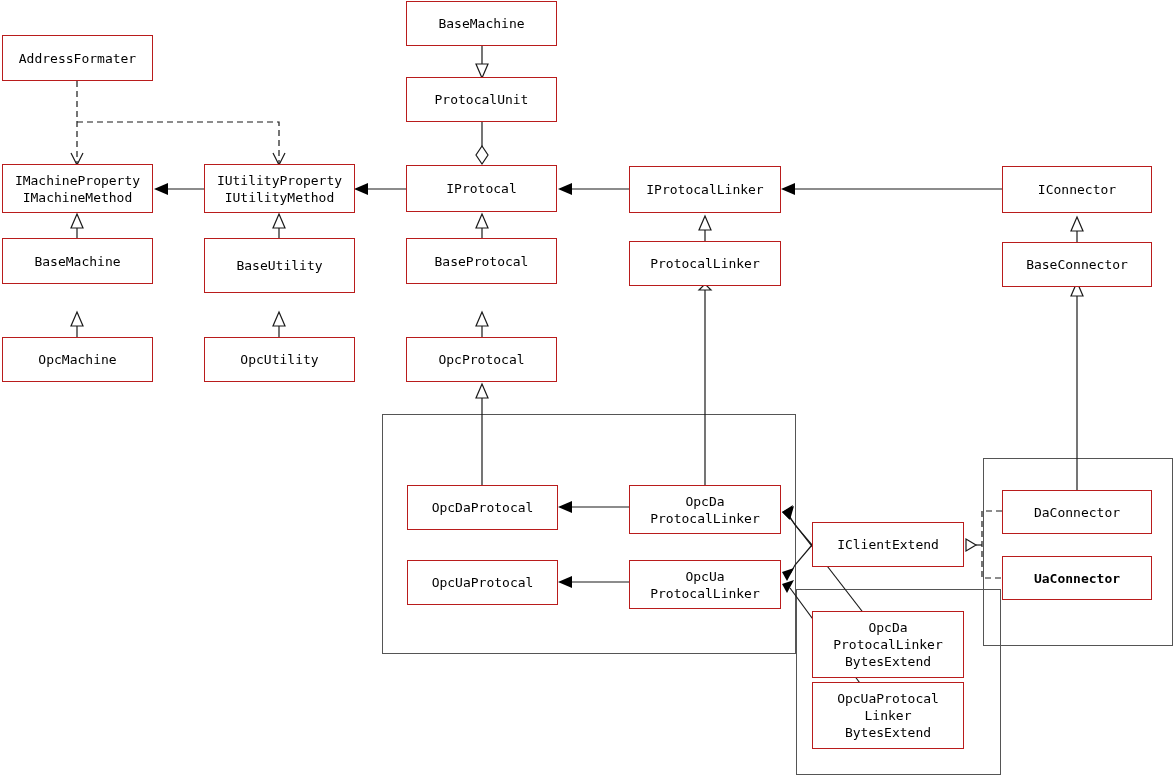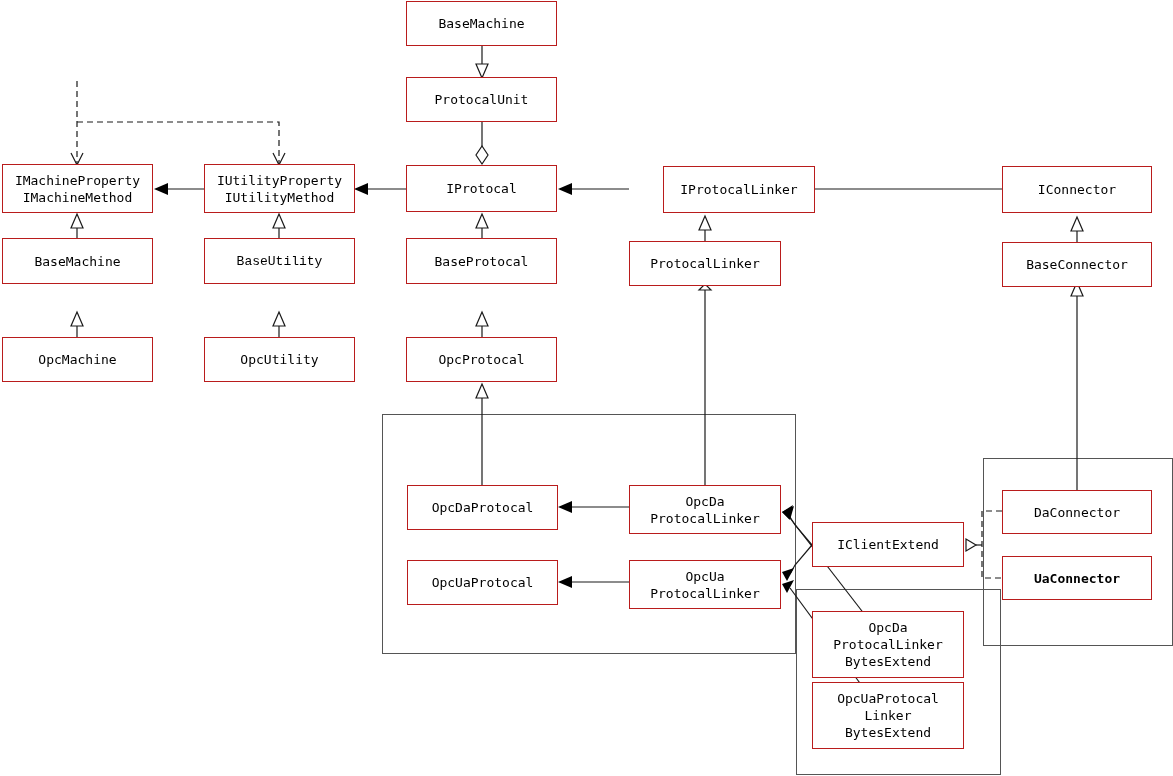--- a/index.html
+++ b/index.html
@@ -140,20 +140,23 @@
   </svg>
 
   <svg class="edges edges-top" viewBox="0 0 1173 776">
     <polygon class="fillhead" points="782,512 794,506 790,520"></polygon>
     <polygon class="fillhead" points="782,512 793,505 789,519"></polygon>
     <polygon class="fillhead" points="782,572 794,568 787,581"></polygon>
     <polygon class="fillhead" points="782,584 794,580 787,593"></polygon>
     <polygon class="openhead" points="976,545 966,539 966,551"></polygon>
   </svg>
 
+  <div class="node" style="left:2px; top:35px; width:151px; height:46px;">
+    <span class="lbl">AddressFormater</span>
+  </div>
 
   <div class="node" style="left:406px; top:1px; width:151px; height:45px;">
     <span class="lbl">BaseMachine</span>
   </div>
 
   <div class="node" style="left:406px; top:77px; width:151px; height:45px;">
     <span class="lbl">ProtocalUnit</span>
   </div>
 
   <div class="node" style="left:2px; top:164px; width:151px; height:49px;">
@@ -163,33 +166,33 @@
 
   <div class="node" style="left:204px; top:164px; width:151px; height:49px;">
     <span class="lbl">IUtilityProperty
 IUtilityMethod</span>
   </div>
 
   <div class="node" style="left:406px; top:165px; width:151px; height:47px;">
     <span class="lbl">IProtocal</span>
   </div>
 
-  <div class="node" style="left:663px; top:166px; width:152px; height:47px;">
+  <div class="node" style="left:629px; top:166px; width:152px; height:47px;">
     <span class="lbl">IProtocalLinker</span>
   </div>
 
   <div class="node" style="left:1002px; top:166px; width:150px; height:47px;">
     <span class="lbl">IConnector</span>
   </div>
 
   <div class="node" style="left:2px; top:238px; width:151px; height:46px;">
     <span class="lbl">BaseMachine</span>
   </div>
 
-  <div class="node" style="left:204px; top:238px; width:151px; height:46px;font-family:Liberation Mono, monospace;">
+  <div class="node" style="left:204px; top:238px; width:151px; height:55px;">
     <span class="lbl">BaseUtility</span>
   </div>
 
   <div class="node" style="left:406px; top:238px; width:151px; height:46px;">
     <span class="lbl">BaseProtocal</span>
   </div>
 
   <div class="node" style="left:629px; top:241px; width:152px; height:45px;">
     <span class="lbl">ProtocalLinker</span>
   </div>

